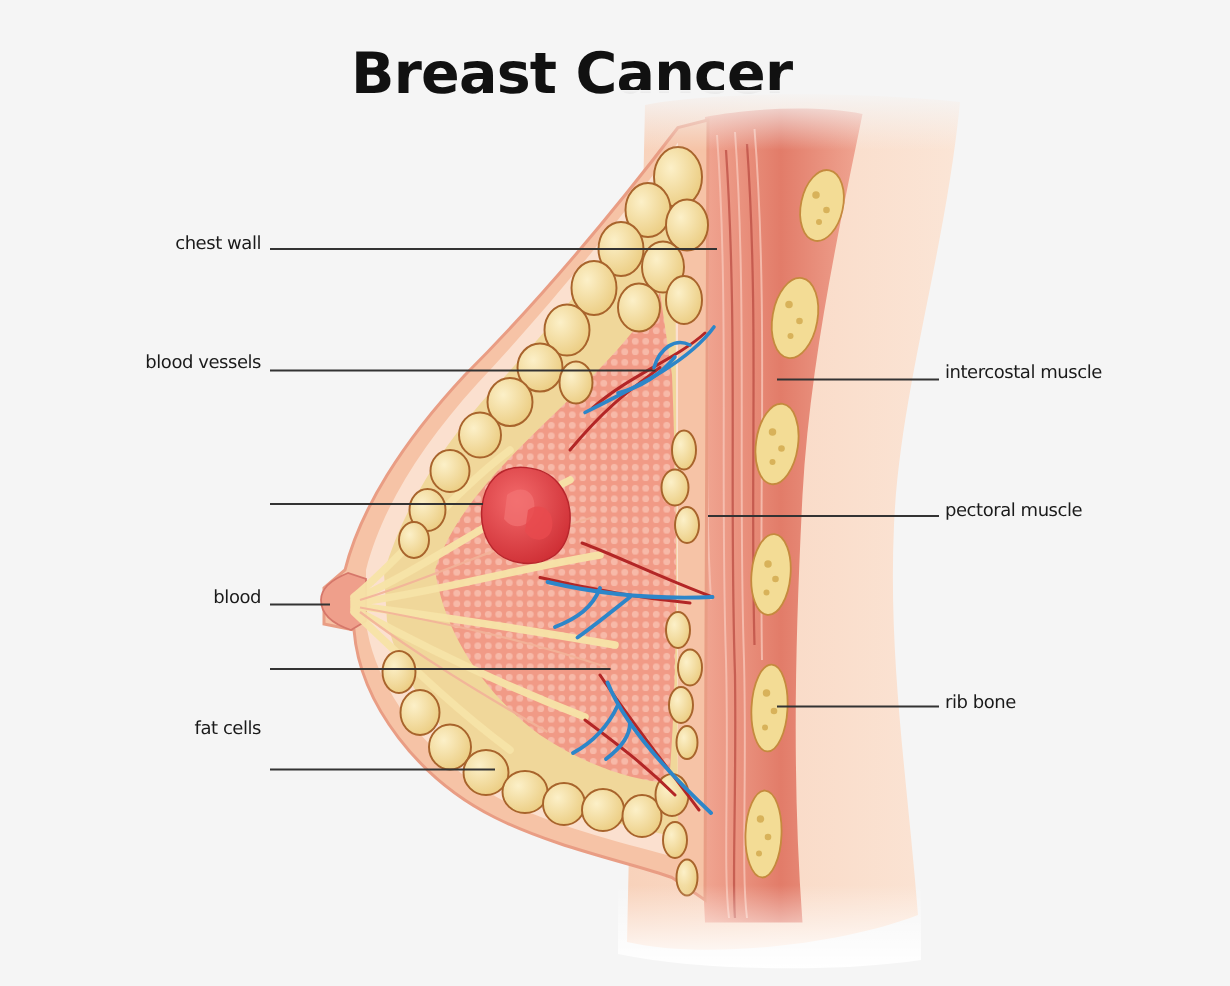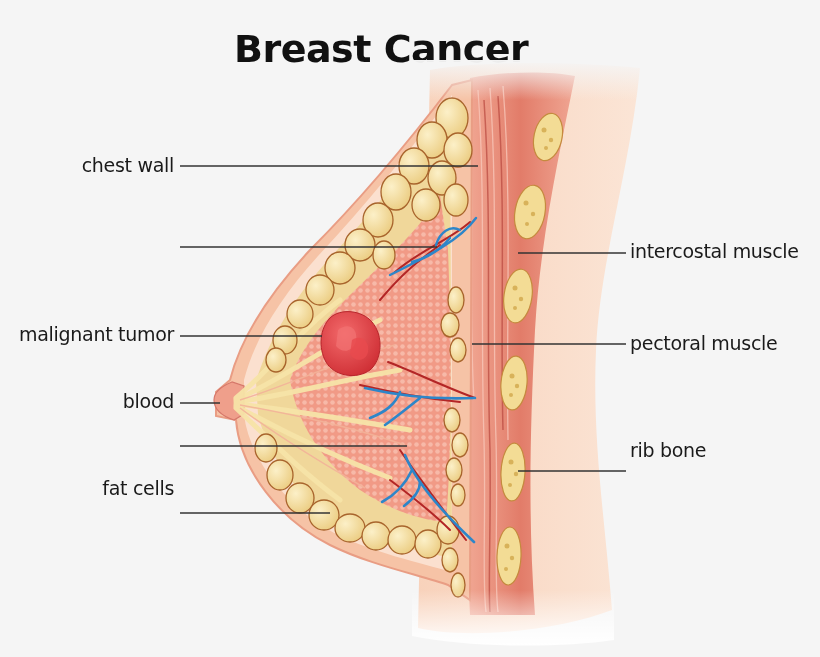--- a/index.html
+++ b/index.html
@@ -10,21 +10,21 @@
     position: relative;
   }
   .stage { position: absolute; left: 0; top: 0; width: 820px; height: 552px; }
   .title {
     position: absolute; left: 234px; top: 30px;
     font-family: "DejaVu Sans", sans-serif;
     font-weight: bold; font-size: 38px; letter-spacing: -0.5px;
     color: #111; line-height: 1;
   }
   .label {
-    position: absolute; font-size: 19px; color: #1a1a1a;
+    position: absolute; font-size: 12px; color: #1a1a1a;
     line-height: 1; white-space: nowrap; letter-spacing: -0.3px;
   }
   .label.left { text-align: right; }
   svg.art { position: absolute; left: 0; top: 0; }
 </style>
 </head>
 <body>
 
 <div class="stage">
 
@@ -224,21 +224,21 @@
       <line x1="180" y1="403" x2="220" y2="403"></line>
       <line x1="180" y1="446" x2="407" y2="446"></line>
       <line x1="180" y1="513" x2="330" y2="513"></line>
       <line x1="518" y1="253" x2="626" y2="253"></line>
       <line x1="472" y1="344" x2="626" y2="344"></line>
       <line x1="518" y1="471" x2="626" y2="471"></line>
     </g>
   </svg>
 
   <div class="label left" style="right:646px; top:156px;">chest wall</div>
-  <div class="label left" style="right:646px; top:325px;">malignant tumor</div>
+  <div class="label left" style="right:646px; top:235px;">blood vessels</div>
   <div class="label left" style="right:646px; top:392px;">blood</div>
   <div class="label left" style="right:646px; top:479px;">fat cells</div>
 
   <div class="label" style="left:630px; top:334px;">pectoral muscle</div>
   <div class="label" style="left:630px; top:242px;">intercostal muscle</div>
-  <div class="label" style="left:630px; top:441px;text-align:right;">rib bone</div>
+  <div class="label" style="left:630px; top:462px;text-align:right;">rib bone</div>
 
 </div>
 
 </body></html>

